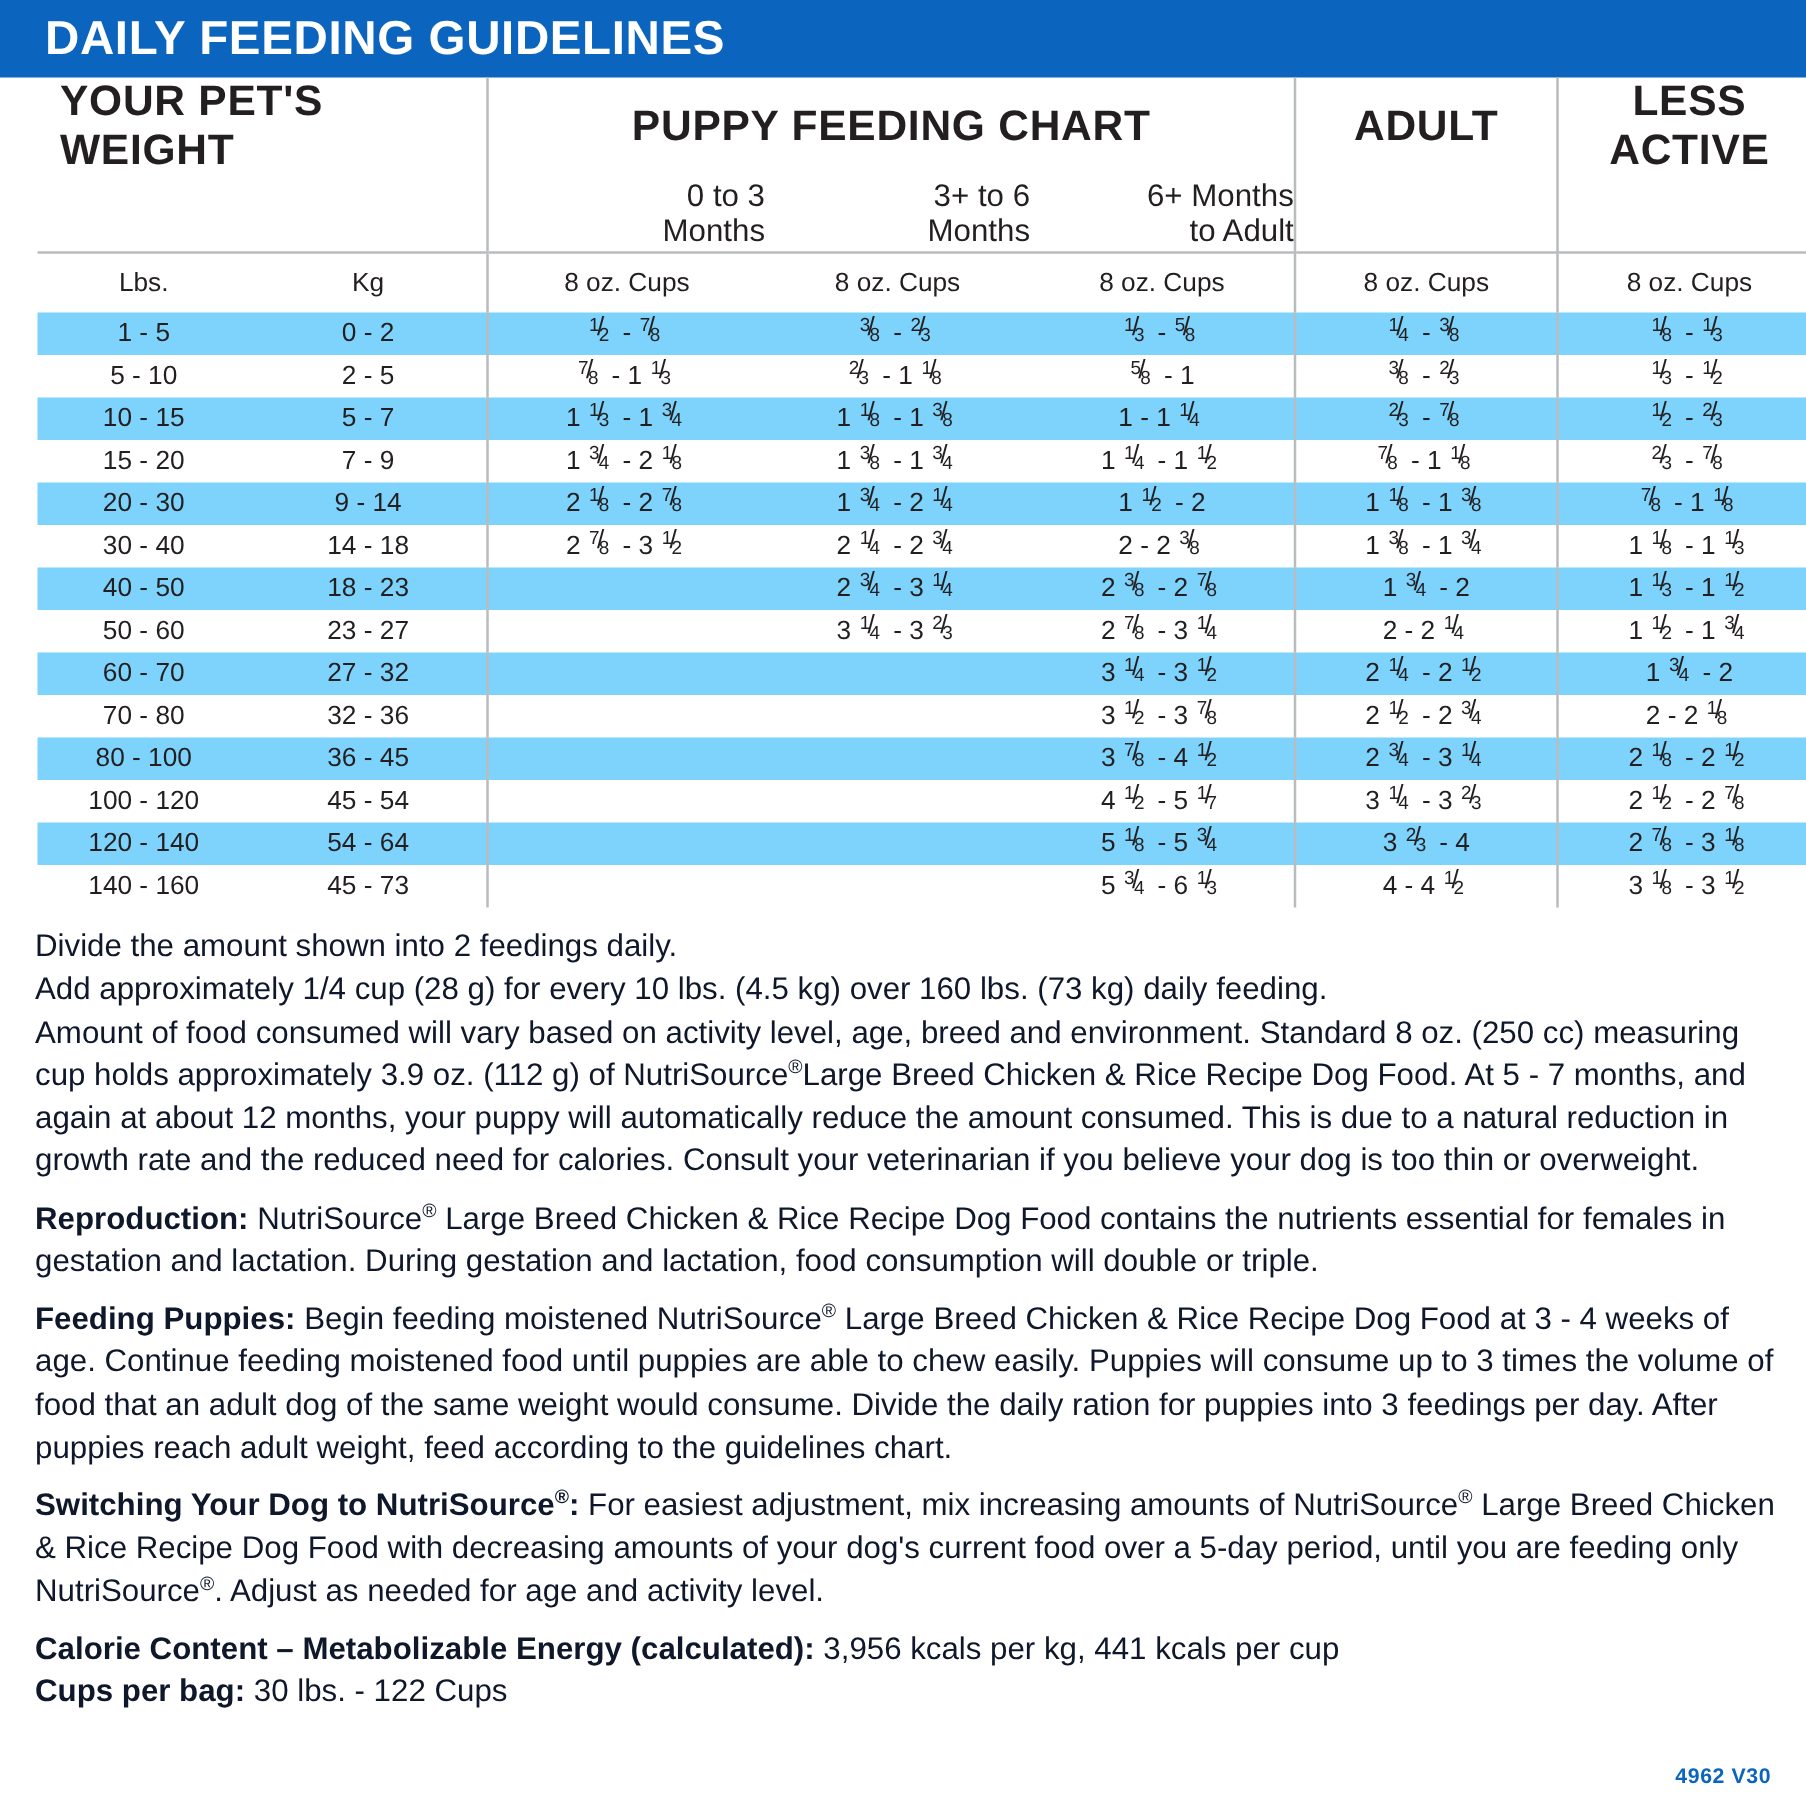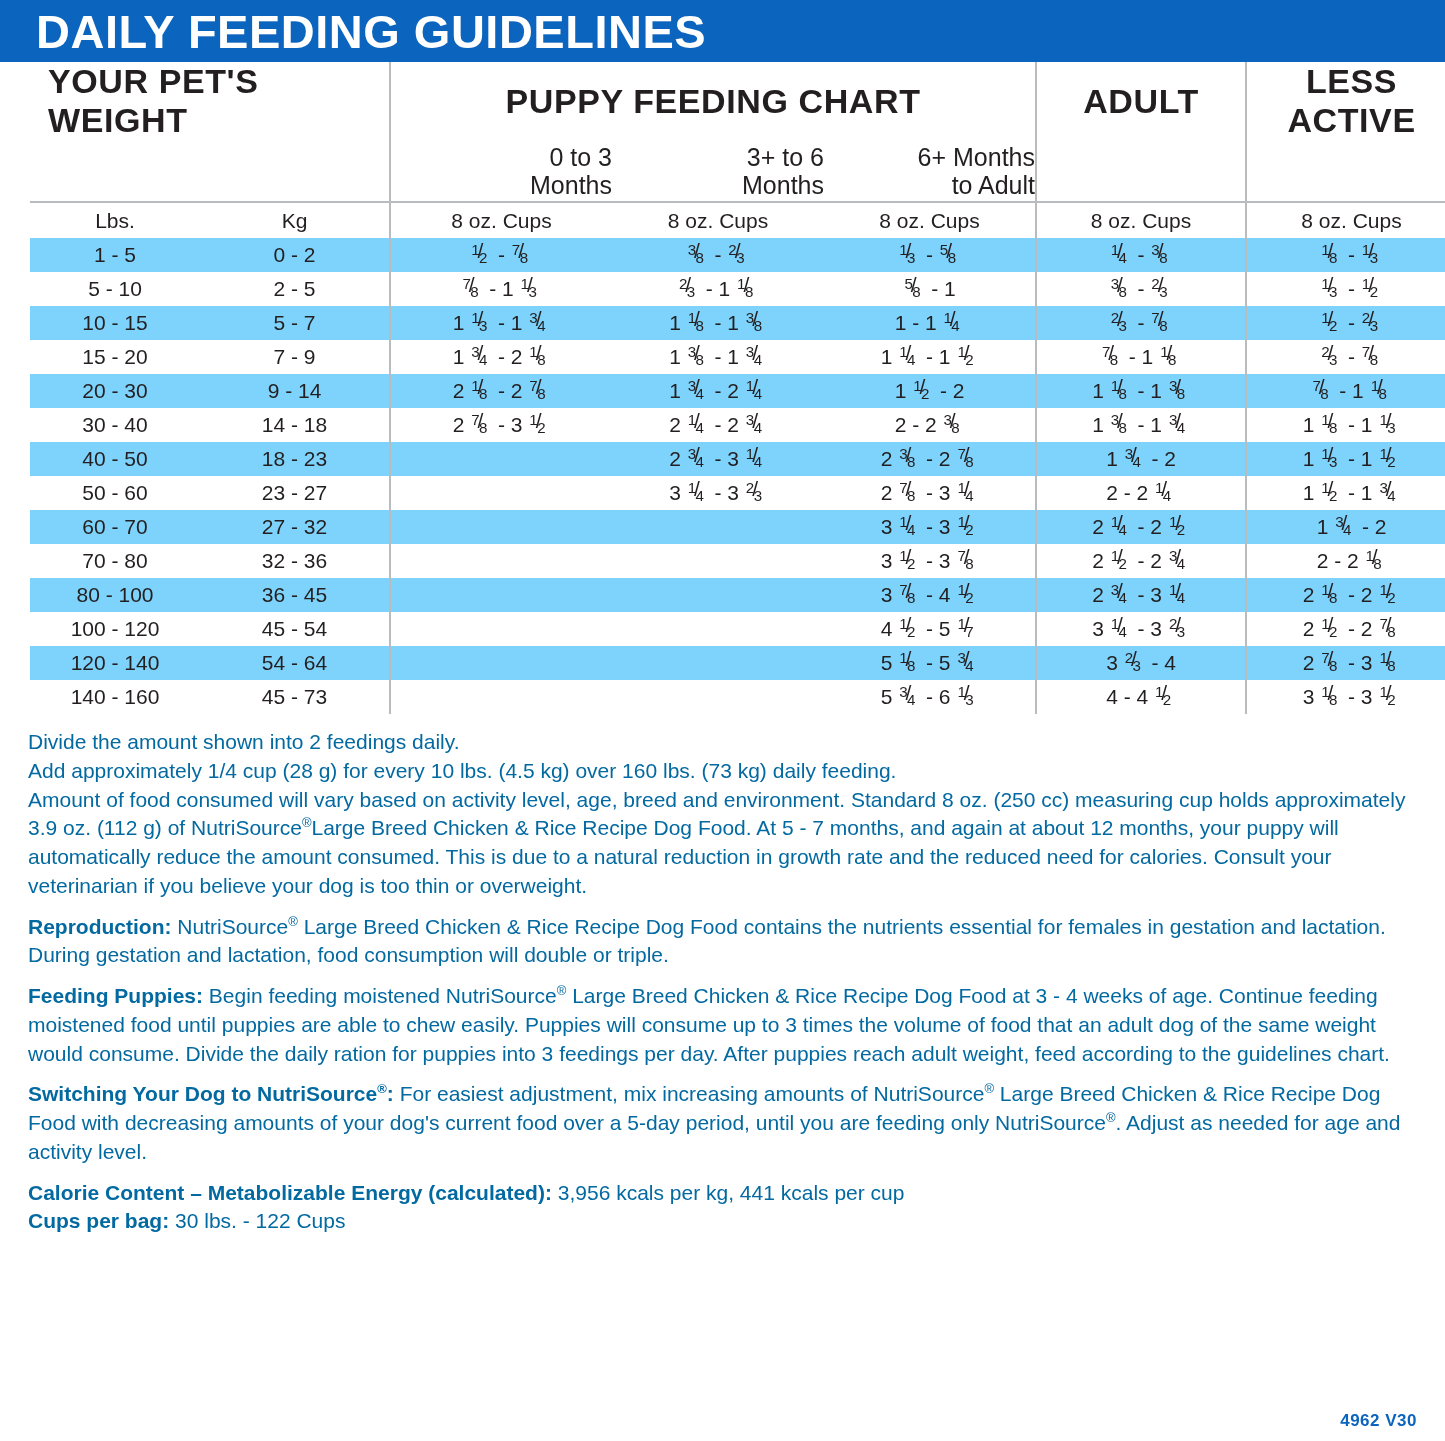--- a/index.html
+++ b/index.html
@@ -15,21 +15,21 @@
   
   .banner {
     background: #0b64bd;
     color: #ffffff;
     height: 62px;
     display: flex;
     align-items: center;
     padding-left: 36px;
   }
   .banner-title {
-    font-size: 47px;
+    font-size: 38px;
     font-weight: bold;
     letter-spacing: 0.5px;
   }
 
   
   table.feed {
     width: 1385px;
     margin: 0 30px;
     border-collapse: collapse;
     table-layout: fixed;
@@ -54,21 +54,21 @@
     height: 62px;
     vertical-align: middle;
     line-height: 1.12;
     border-bottom: 2px solid #b9bcbe;
   }
   .sub-blank { border-bottom: 2px solid #b9bcbe; }
 
   .unit-row td {
     font-size: 21px;
     text-align: center;
-    height: 36px;
+    height: 48px;
     vertical-align: middle;
   }
 
   tr.row td {
     font-size: 21px;
     text-align: center;
     height: 34px;
     vertical-align: middle;
   }
   tr.alt td { background: #7dd3fc; }
@@ -96,23 +96,23 @@
   }
   .fr .d {
     position: absolute;
     left: 0.52em; top: 0.24em;
     font-size: 0.72em;
   }
 
   
   .notes {
     margin: 14px 12px 0 28px;
-    font-size: 21px;
+    font-size: 25px;
     line-height: 1.37;
-    color: #0369a1;
+    color: #0f172a;
   }
   .notes p { margin: 0 0 0 0; }
   .notes .para { margin-top: 12px; }
   .b { font-weight: bold; }
   sup { font-size: 0.62em; vertical-align: super; line-height: 0; }
 
   .footer-code {
     position: absolute;
     right: 28px;
     bottom: 10px;

